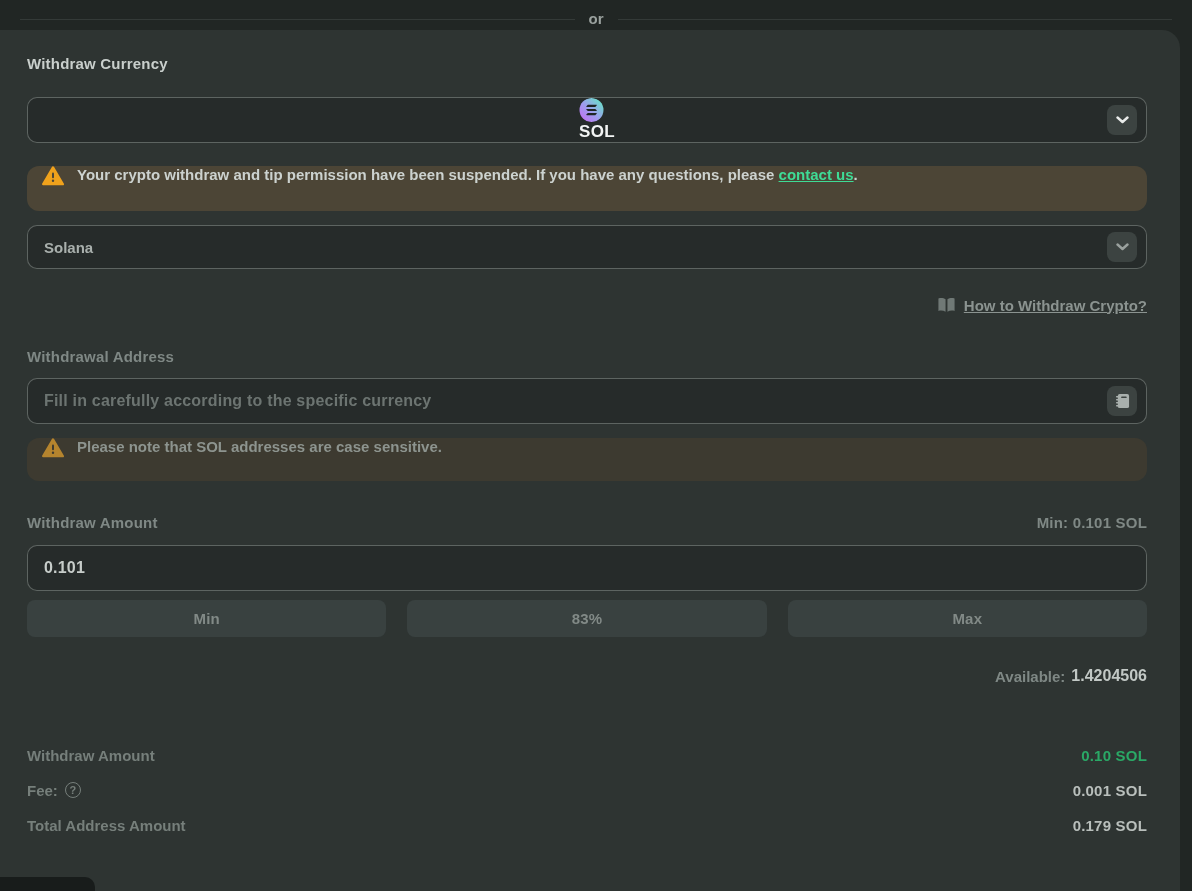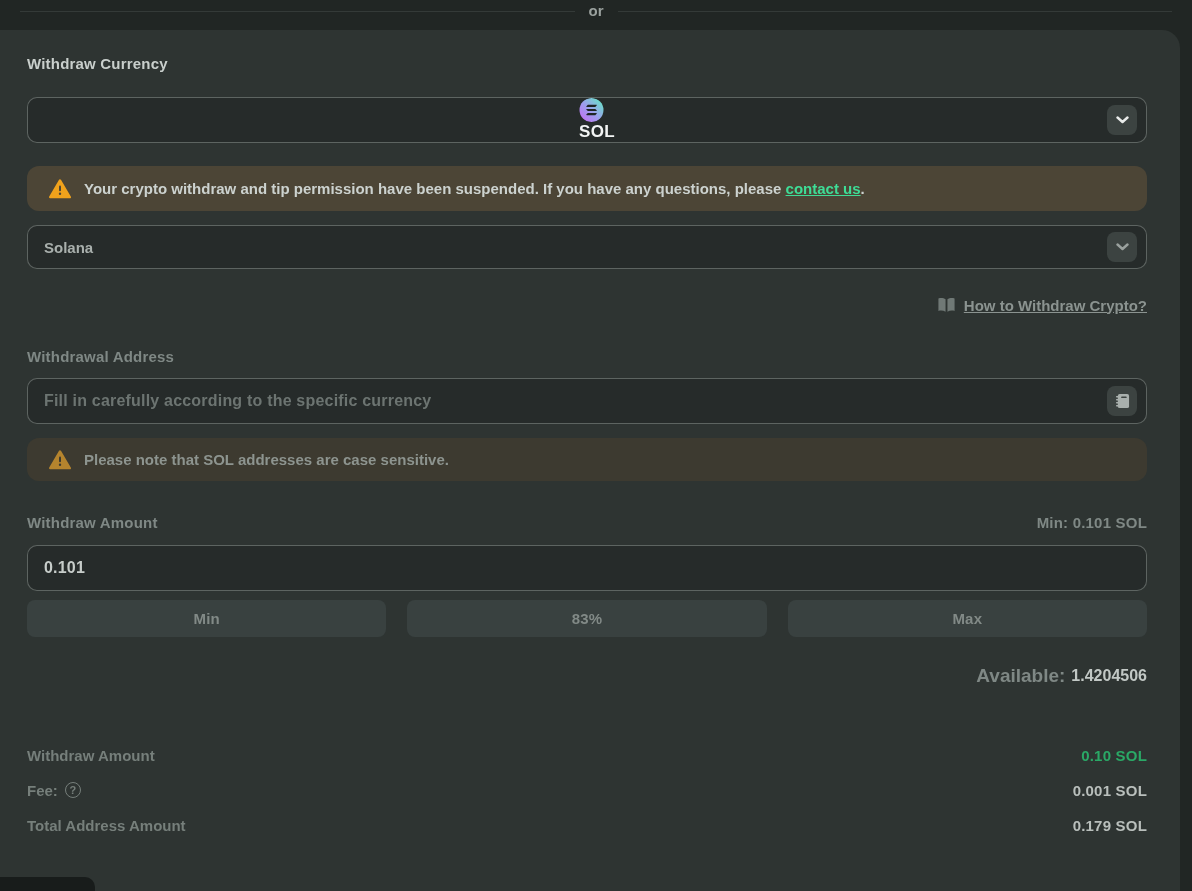--- a/index.html
+++ b/index.html
@@ -4,21 +4,21 @@
 <style>
   * { margin: 0; padding: 0; box-sizing: border-box; }
   html, body {
     width: 1192px; height: 891px;
     background: #212624;
     font-family: "Liberation Sans", "DejaVu Sans", sans-serif;
     overflow: hidden;
     position: relative;
   }
   .top-bar {
-    position: absolute; top: 0; left: 0;
+    position: absolute; top: 8px; left: 0;
     width: 1192px; height: 30px;
     background: #212624;
     display: flex; align-items: flex-start; justify-content: center;
     padding-top: 0px;
   }
   .or-wrap { display: flex; align-items: center; width: 100%; padding: 0 20px; height: 22px; }
   .or-line { flex: 1; height: 1px; background: #343a38; }
   .or-text { color: #9aa19e; font-size: 15px; font-weight: bold; padding: 0 14px; line-height: 18px; }
 
   .panel {
@@ -51,22 +51,22 @@
   .chevron-btn {
     position: absolute; right: 9px; top: 50%; transform: translateY(-50%);
     width: 30px; height: 30px;
     background: #3c4341; border-radius: 8px;
     display: flex; align-items: center; justify-content: center;
     border: none; cursor: pointer;
   }
 
   .notice {
     width: 100%; border-radius: 12px;
-    display: flex; align-items: center;
-    padding: 0 22px; gap: 13px;
+    display: flex; align-items: flex-start;
+    padding: 0 15px; gap: 13px;
   }
   .notice-suspend { height: 45px; background: #4c4536; margin-top: 23px; }
   .notice-suspend .notice-text { color: #ccd2cf; font-size: 15px; font-weight: bold; }
   .notice-link { color: #3edc96; text-decoration: underline; font-weight: bold; cursor: pointer; }
   .notice-case { height: 43px; background: #3d3a30; margin-top: 14px; }
   .notice-case .notice-text { color: #8d948f; font-size: 15px; font-weight: bold; }
 
   .help-row { margin-top: 27px; display: flex; justify-content: flex-end; align-items: center; gap: 8px; height: 18px; }
   .help-link { color: #8b9390; font-size: 15px; font-weight: bold; text-decoration: underline; cursor: pointer; text-align: right; }
 
@@ -98,21 +98,21 @@
   .quick-row { margin-top: 9px; display: flex; gap: 21px; }
   .quick-btn {
     flex: 1; height: 37px;
     background: #394140; border: none; border-radius: 8px;
     color: #828a87; font-size: 15px; font-weight: bold;
     font-family: "Liberation Sans", "DejaVu Sans", sans-serif;
     cursor: pointer; letter-spacing: 0.2px;
   }
 
   .available-row { margin-top: 30px; display: flex; justify-content: flex-end; align-items: center; height: 18px; gap: 6px; }
-  .available-label { color: #7f8885; font-size: 19px; font-weight: bold; margin-left: 16px; }
+  .available-label { color: #7f8885; font-size: 15px; font-weight: bold; margin-left: 16px; }
   .available-value { color: #c2c8c5; font-size: 16px; font-weight: bold; }
 
   .summary { margin-top: 61px; }
   .summary-row { display: flex; justify-content: space-between; align-items: center; height: 18px; margin-bottom: 17px; }
   .summary-label { color: #767f7b; font-size: 15px; font-weight: bold; display: flex; align-items: center; gap: 7px; }
   .summary-value { color: #b9bfbc; font-size: 15px; font-weight: bold; letter-spacing: 0.2px; }
   .summary-value-green { color: #2aa866; }
 
   .help-circle {
     width: 16px; height: 16px; border-radius: 50%;

